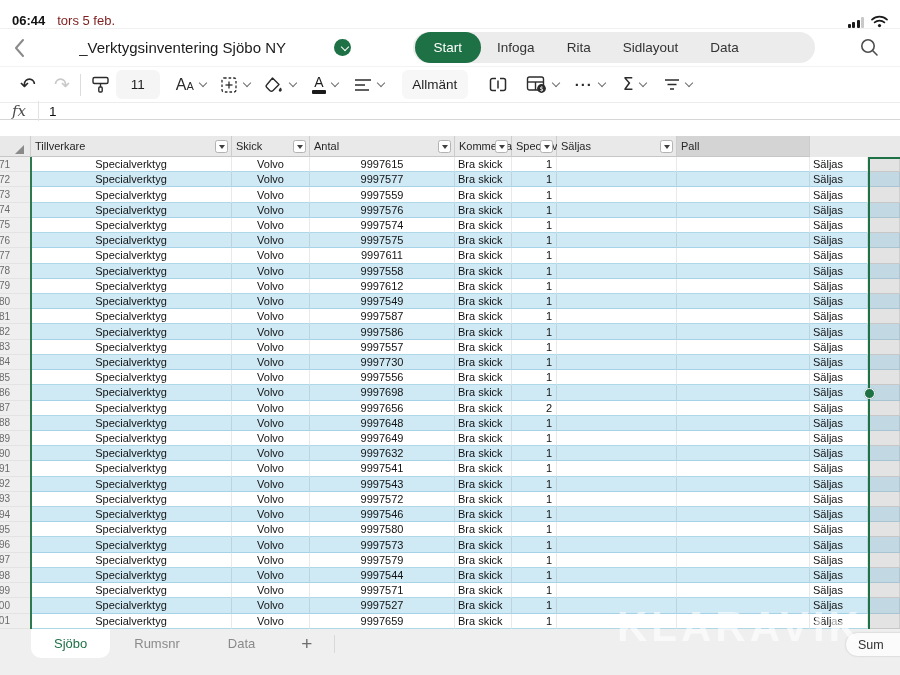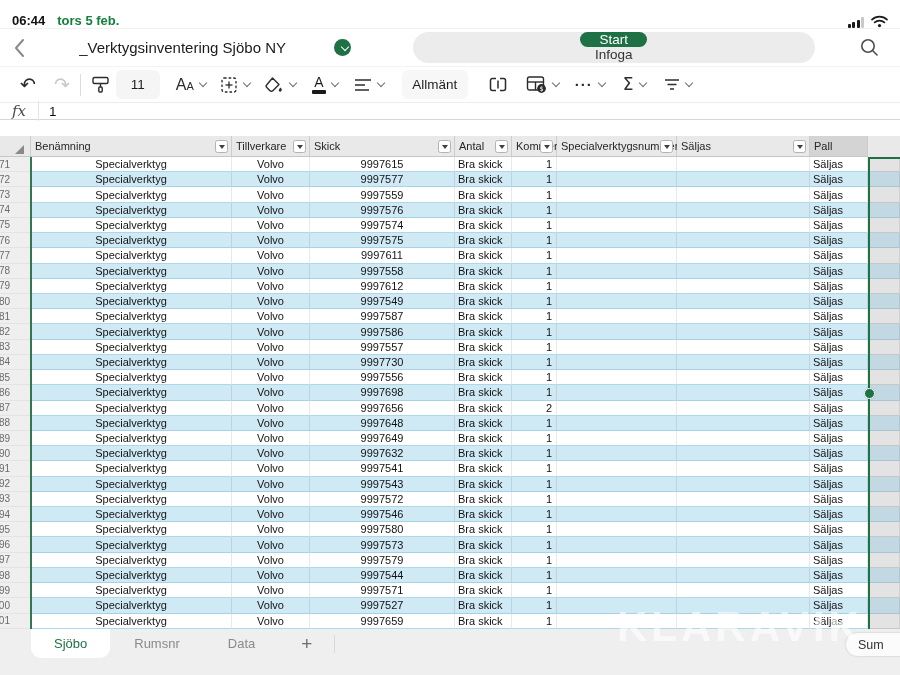--- a/index.html
+++ b/index.html
@@ -4,37 +4,37 @@
 <style>
   * { margin:0; padding:0; box-sizing:border-box; }
   html,body { width:900px; height:675px; overflow:hidden; background:#fff;
     font-family:"Liberation Sans","DejaVu Sans",sans-serif; -webkit-font-smoothing:antialiased; }
   #app { position:relative; width:900px; height:675px; background:#fff; }
 
   
   .statusbar { position:absolute; top:0; left:0; width:900px; height:28px;
     display:flex; align-items:flex-end; padding:0 12px; }
   .statusbar .time { font-size:13px; font-weight:700; color:#111; }
-  .statusbar .date { font-size:13px; font-weight:700; color:#15803d; margin-left:12px; }
+  .statusbar .date { font-size:13px; font-weight:400; color:#7f1d1d; margin-left:12px; }
   .statusbar .spacer { flex:1; }
   .sigbars { display:flex; align-items:flex-end; gap:1.5px; height:11px; margin-right:7px; }
   .sigbars i { display:block; width:3px; border-radius:1px; background:#1a1a1a; }
   .sigbars i:nth-child(1){height:4px;} .sigbars i:nth-child(2){height:6px;}
   .sigbars i:nth-child(3){height:8px;} .sigbars i:nth-child(4){height:11px; background:#c9c9c9;}
 
   
   .navbar { position:absolute; top:28px; left:0; width:900px; height:38px;
     display:flex; align-items:center; background:#fff; border-top:1px solid #f1f1f1;gap:40px;}
   .backbtn { width:34px; height:34px; display:flex; align-items:center; justify-content:center; margin-left:2px;}
   .doc-title { font-size:15px; color:#1b1b1b; margin-left:4px; white-space:nowrap; }
   .doc-badge { width:17px; height:17px; border-radius:50%; background:var(--accent);
     display:flex; align-items:center; justify-content:center; margin-left:8px; }
   .doc-badge .chev { border-color:#fff; margin-top:-2px; }
   .ribbon-tabs { display:flex; align-items:center; background:#ececec; border-radius:17px;
-    height:31px; margin-left:22px; padding:0 2px; position:relative; overflow:hidden; width:412px;flex-direction:column; }
+    height:31px; margin-left:22px; padding:0 2px; position:relative; overflow:hidden; width:412px; }
   .rtab { font-size:13.5px; color:#333; padding:0 16px; height:31px; display:flex; align-items:center;
     white-space:nowrap; }
   .rtab.active { background:var(--accent); color:#fff; border-radius:17px; padding:0 19px; font-weight:400; }
   .searchbtn { margin-left:auto; margin-right:16px; width:30px; height:30px;
     display:flex; align-items:center; justify-content:center; }
 
   
   .toolbar { position:absolute; top:66px; left:0; width:900px; height:36px; background:#fff;
     display:flex; align-items:center; border-top:1px solid #f3f3f3; }
   .tb { display:flex; align-items:center; justify-content:center; height:30px; color:#2b2b2b; }
@@ -251,26 +251,20 @@
     <span class="fxdiv"></span>
     <span class="fvalue">1</span>
   </div>
 
   <div class="grid">
     <div class="gcols ghead" id="headrow">
         <div class="corner">
           <span class="tri"></span>
         </div>
         <div>
-          <span>Benämning</span>
-          <span class="fbtn">
-            <span class="tri"></span>
-          </span>
-        </div>
-        <div>
           <span>Tillverkare</span>
           <span class="fbtn">
             <span class="tri"></span>
           </span>
         </div>
         <div>
           <span>Skick</span>
           <span class="fbtn">
             <span class="tri"></span>
           </span>

